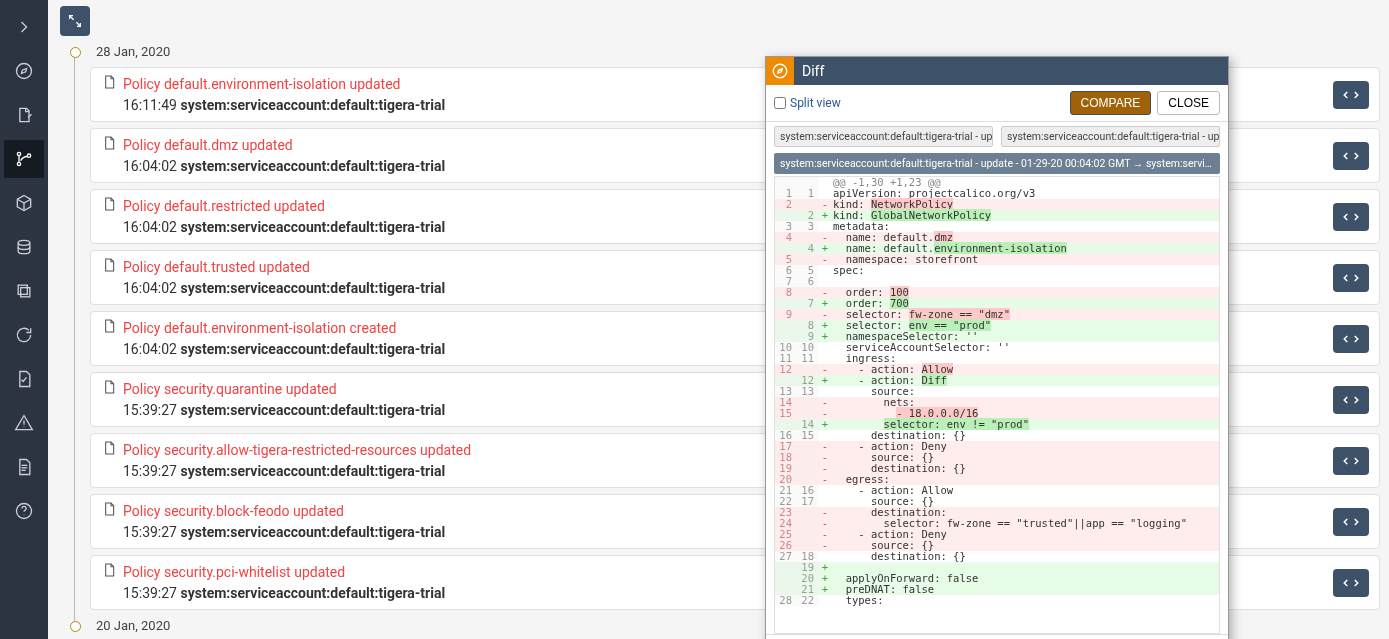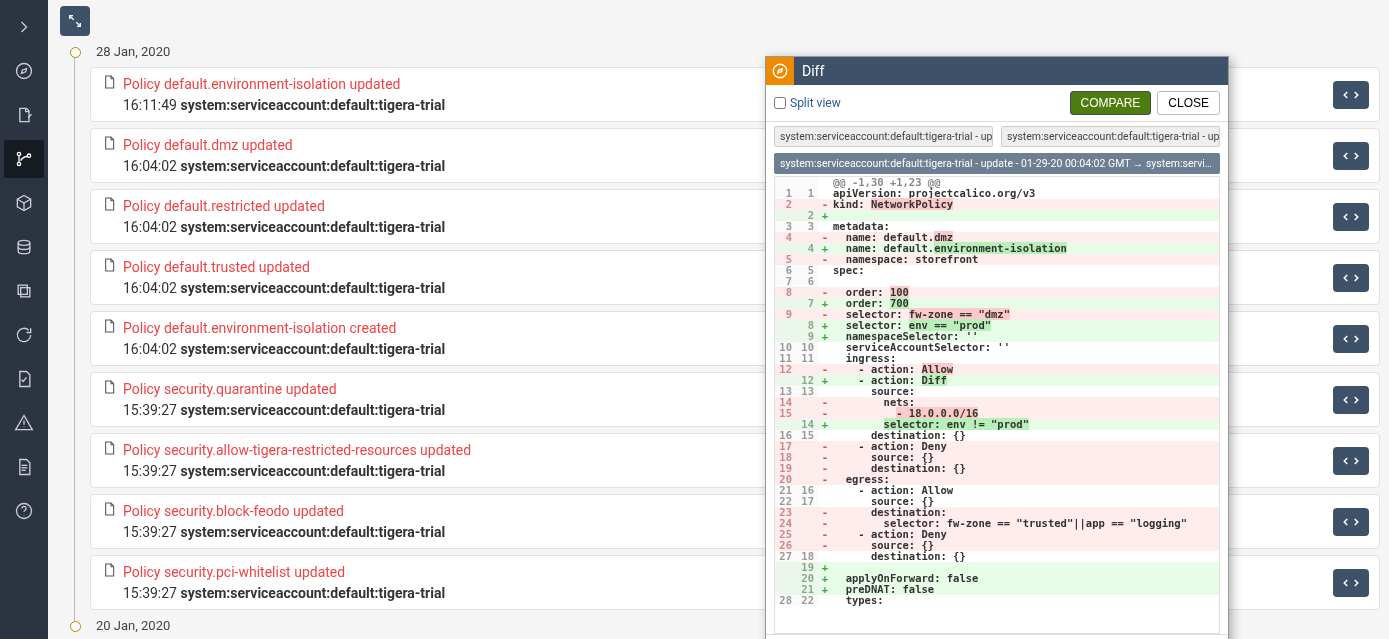--- a/index.html
+++ b/index.html
@@ -161,21 +161,21 @@
   .diff-toolbar .split-chk input { width: 12px; height: 12px; }
   .diff-toolbar .spacer { flex: 1; }
   .btn {
     font-size: 12px;
     padding: 4px 10px;
     border-radius: 3px;
     border: 1px solid #bbb;
     background: #fff;
     cursor: pointer;
   }
-  .btn.primary { background: #4d7c0f; color: #fff; border-color: #3f4d5d; }
+  .btn.primary { background: #a16207; color: #fff; border-color: #3f4d5d; }
 
   .diff-selectors {
     display: flex;
     gap: 8px;
     padding: 4px 8px;
   }
   .diff-sel {
     flex: 1;
     font-size: 10.5px;
     border: 1px solid #ccc;
@@ -204,21 +204,20 @@
   }
 
   .diff-body {
     flex: 1;
     overflow: auto;
     font-family: "Menlo", "Consolas", monospace;
     font-size: 10.5px;
     line-height: 1.0;
     margin: 0 8px;
     border: 1px solid #e0e0e0;
-    font-weight: bold;
   }
   .diff-row { display: flex; min-height: 11px; }
   .ln { width: 22px; text-align: right; padding-right: 5px; color: #999; background: #fafafa; white-space: nowrap; }
   .ln.red { color: #c88; background: #fdecec; }
   .ln.green { color: #8aa88a; background: #eaf7ea; }
   .sign { width: 12px; text-align: center; color: #777; }
   .code { flex: 1; white-space: pre; padding-left: 2px; }
   .diff-row.hunk .code, .diff-row.hunk .ln { color: #888; }
   .diff-row.del { background: #ffecec; }
   .diff-row.del .sign { color: #c05050; }
@@ -528,20 +527,21 @@
       <div class="diff-row del">
         <span class="ln red">2</span>
         <span class="ln red"></span>
         <span class="sign">-</span>
         <span class="code">kind: <span class="chg-del">NetworkPolicy</span></span>
       </div>
       <div class="diff-row add">
         <span class="ln green"></span>
         <span class="ln green">2</span>
         <span class="sign">+</span>
+        <span class="code">kind: <span class="chg-add">GlobalNetworkPolicy</span></span>
       </div>
       <div class="diff-row">
         <span class="ln">3</span>
         <span class="ln">3</span>
         <span class="sign"> </span>
         <span class="code">metadata:</span>
       </div>
       <div class="diff-row del">
         <span class="ln red">4</span>
         <span class="ln red"></span>

